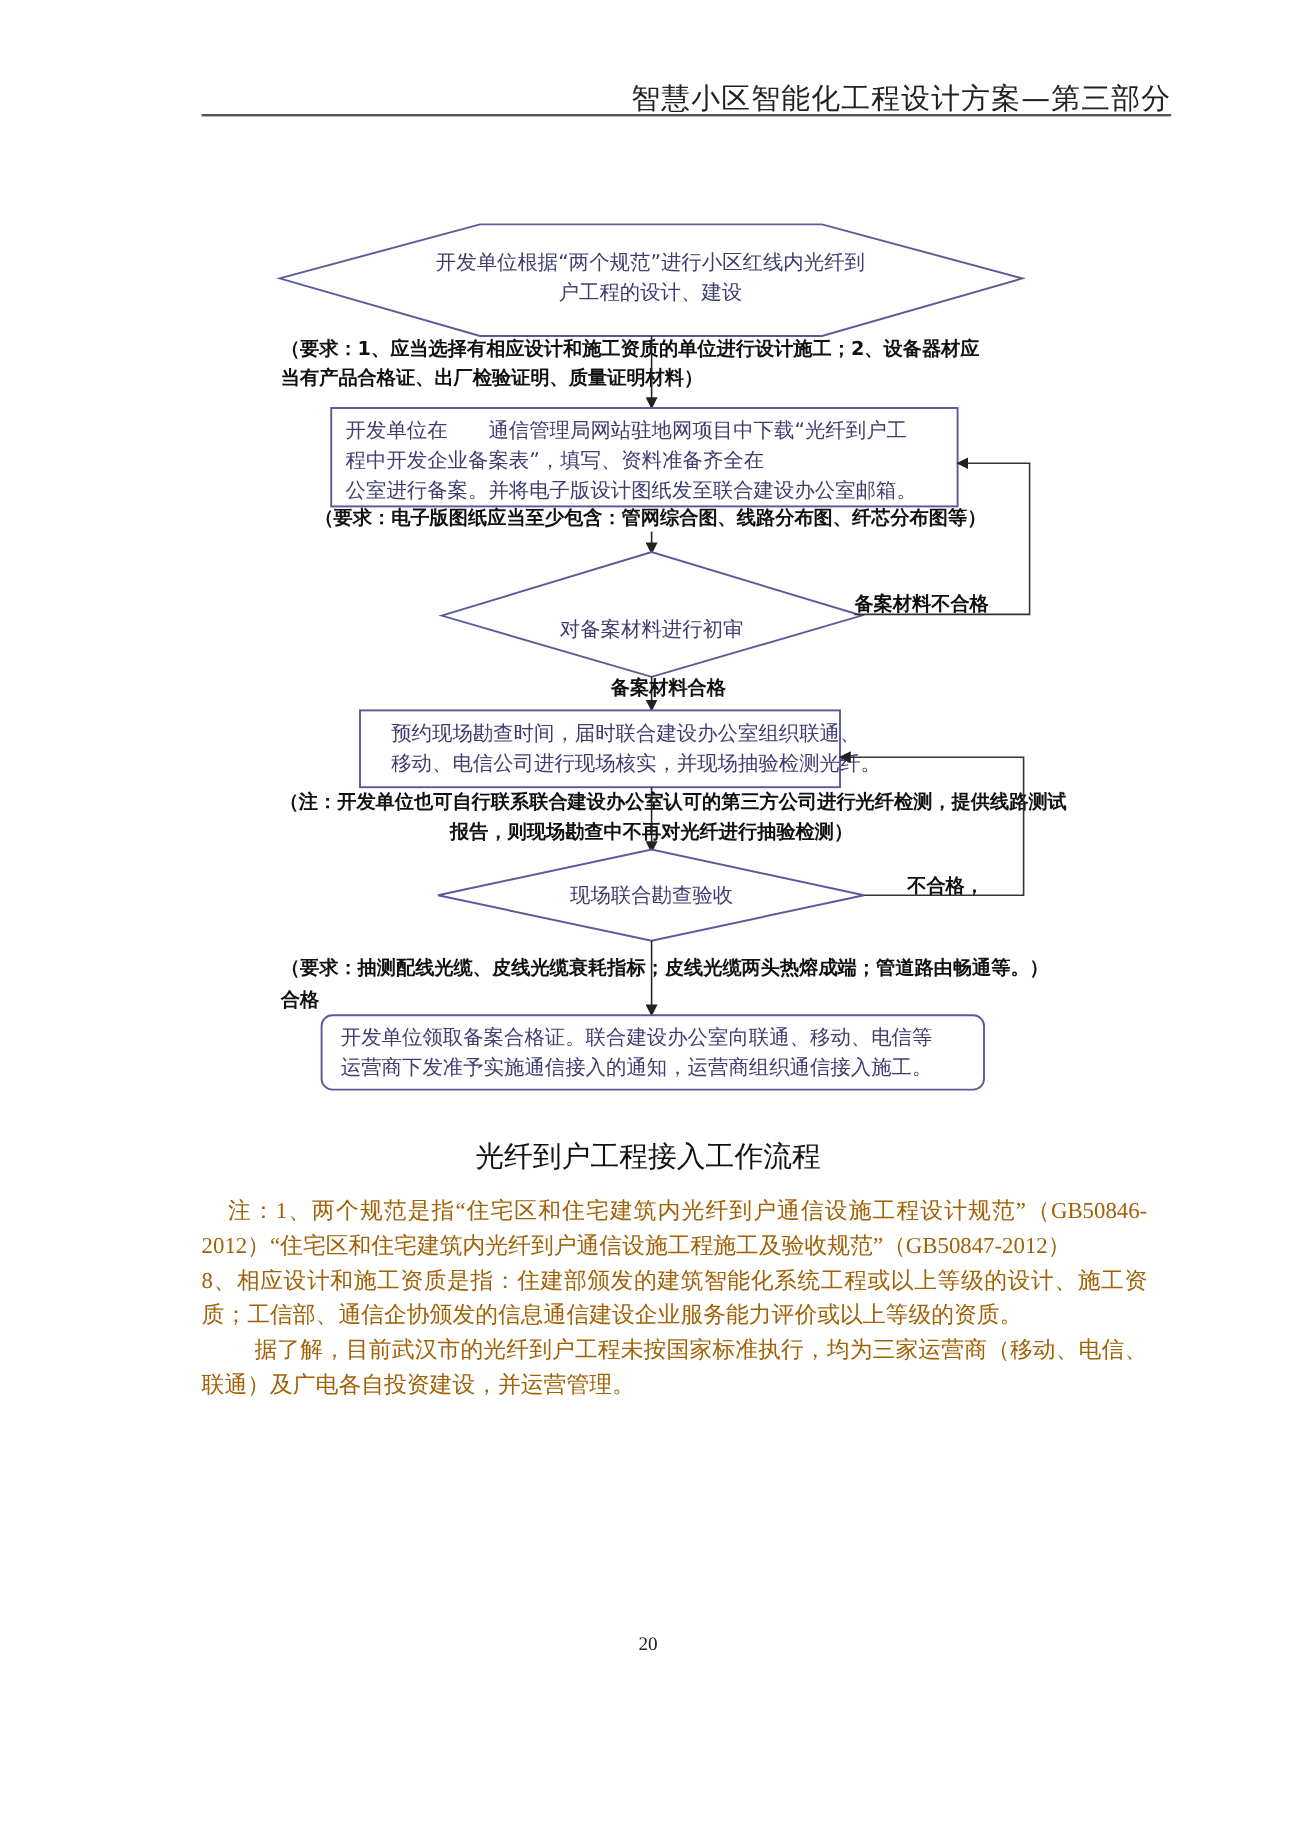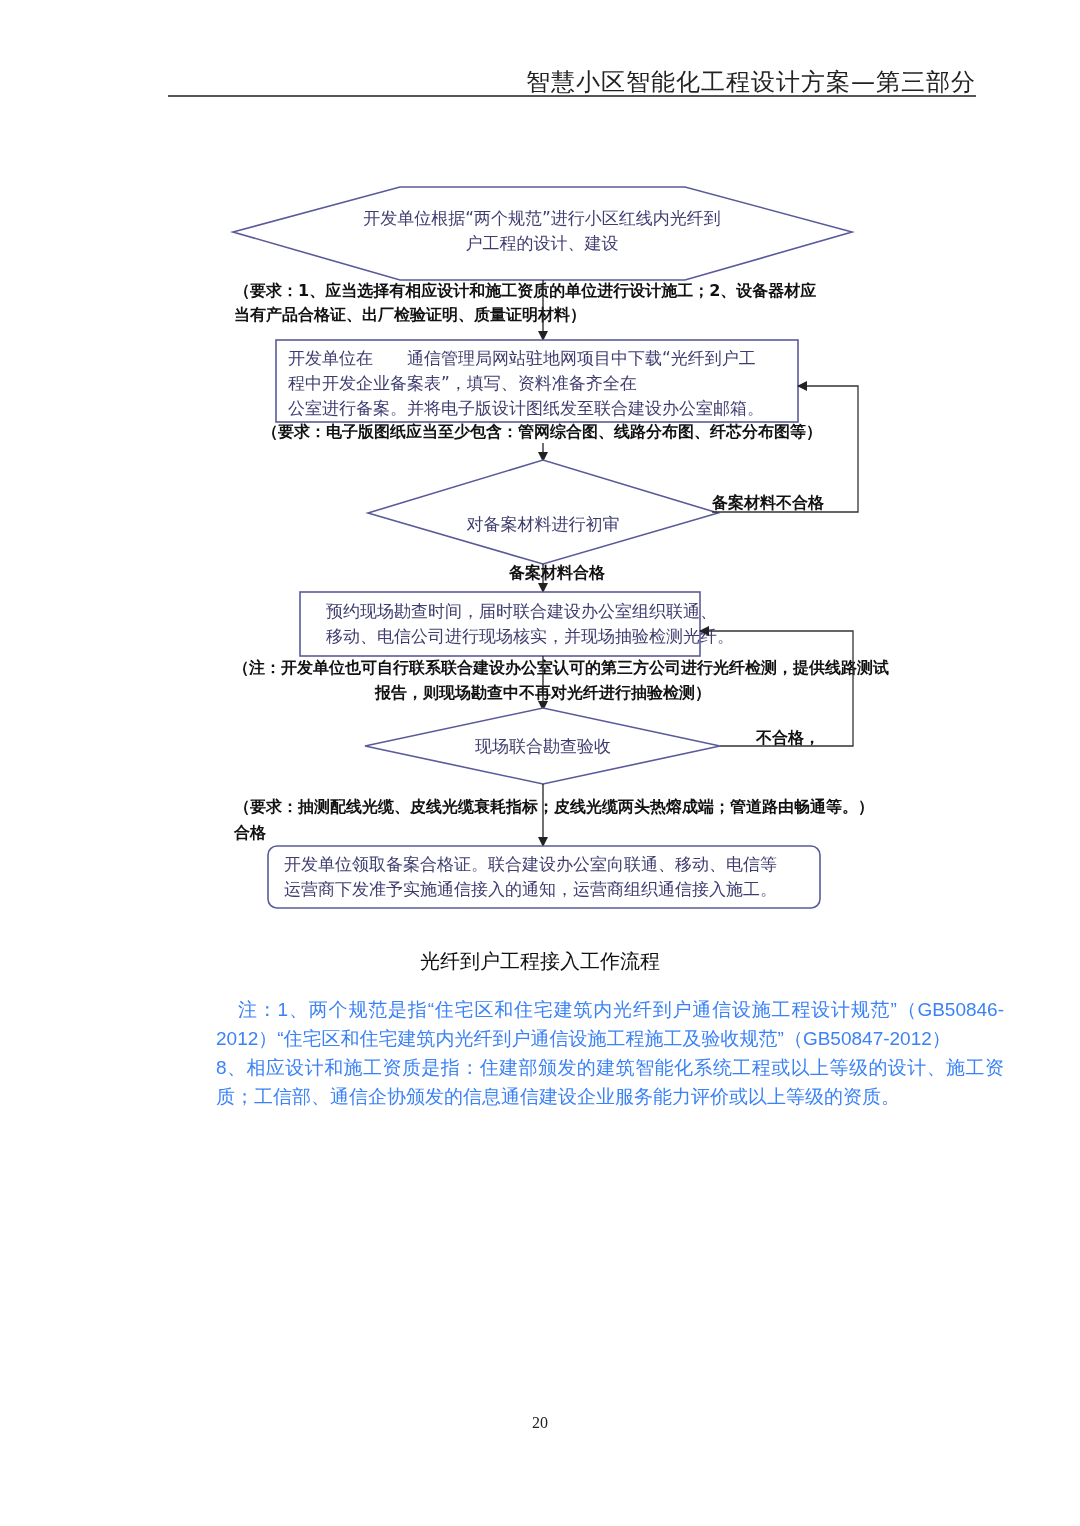--- a/index.html
+++ b/index.html
@@ -3,27 +3,27 @@
 <meta charset="utf-8">
 <style>
   html, body { margin: 0; padding: 0; background: #ffffff; }
   body { width: 1080px; height: 1526px; position: relative; overflow: hidden;
          font-family: "DejaVu Sans", "Liberation Sans", sans-serif; color: #222; }
   .header-title { position: absolute; right: 104px; top: 66px; font-size: 24px; color: #222; letter-spacing: 1px; }
   .header-rule { position: absolute; left: 168px; top: 95px; width: 808px; height: 2px; background: #555; }
   svg.flow { position: absolute; left: 0; top: 0; width: 1080px; height: 930px; }
   .node-text { font-family: "DejaVu Sans", "Liberation Sans", sans-serif; fill: #3f3d70; font-size: 17px; }
   .note-text { font-family: "DejaVu Sans", "Liberation Sans", sans-serif; fill: #111; font-size: 16px; font-weight: bold; }
-  .caption { position: absolute; left: 0; width: 1080px; top: 948px; text-align: center; font-size: 20px; color: #111; }
-  .body-text { position: absolute; left: 168px; width: 788px; top: 995px; font-family: Liberation Sans, sans-serif;
-               font-size: 19px; line-height: 29px; color: #3b82f6; text-align: justify; margin-left: 48px; }
+  .caption { position: absolute; left: 0; width: 1080px; top: 948px; text-align: center; font-size: 24px; color: #111; }
+  .body-text { position: absolute; left: 168px; width: 788px; top: 995px; font-family: Liberation Serif, serif;
+               font-size: 19px; line-height: 29px; color: #a16207; text-align: justify; }
   .body-text p { margin: 0; }
   .indent1 { text-indent: 22px; }
   .indent2 { text-indent: 44px; }
-  .page-num { position: absolute; left: 0; width: 1080px; top: 1414px; text-align: center;
+  .page-num { position: absolute; left: 0; width: 1080px; top: 1362px; text-align: center;
               font-family: "Liberation Serif", serif; font-size: 16px; color: #222; }
 </style>
 </head>
 <body>
 
 <div class="header-title">智慧小区智能化工程设计方案—第三部分</div>
 <div class="header-rule"></div>
 
 <svg class="flow" viewBox="0 0 1080 930" xmlns="http://www.w3.org/2000/svg">
   <defs>
@@ -98,15 +98,16 @@
     <text class="node-text" x="284" y="870">开发单位领取备案合格证。联合建设办公室向联通、移动、电信等</text>
     <text class="node-text" x="284" y="895">运营商下发准予实施通信接入的通知，运营商组织通信接入施工。</text>
   </g>
 </svg>
 
 <div class="caption">光纤到户工程接入工作流程</div>
 
 <div class="body-text">
   <p class="indent1">注：1、两个规范是指“住宅区和住宅建筑内光纤到户通信设施工程设计规范”（GB50846-2012）“住宅区和住宅建筑内光纤到户通信设施工程施工及验收规范”（GB50847-2012）</p>
   <p>8、相应设计和施工资质是指：住建部颁发的建筑智能化系统工程或以上等级的设计、施工资质；工信部、通信企协颁发的信息通信建设企业服务能力评价或以上等级的资质。</p>
+  <p class="indent2">据了解，目前武汉市的光纤到户工程未按国家标准执行，均为三家运营商（移动、电信、联通）及广电各自投资建设，并运营管理。</p>
 </div>
 
 <div class="page-num">20</div>
 
 </body></html>

